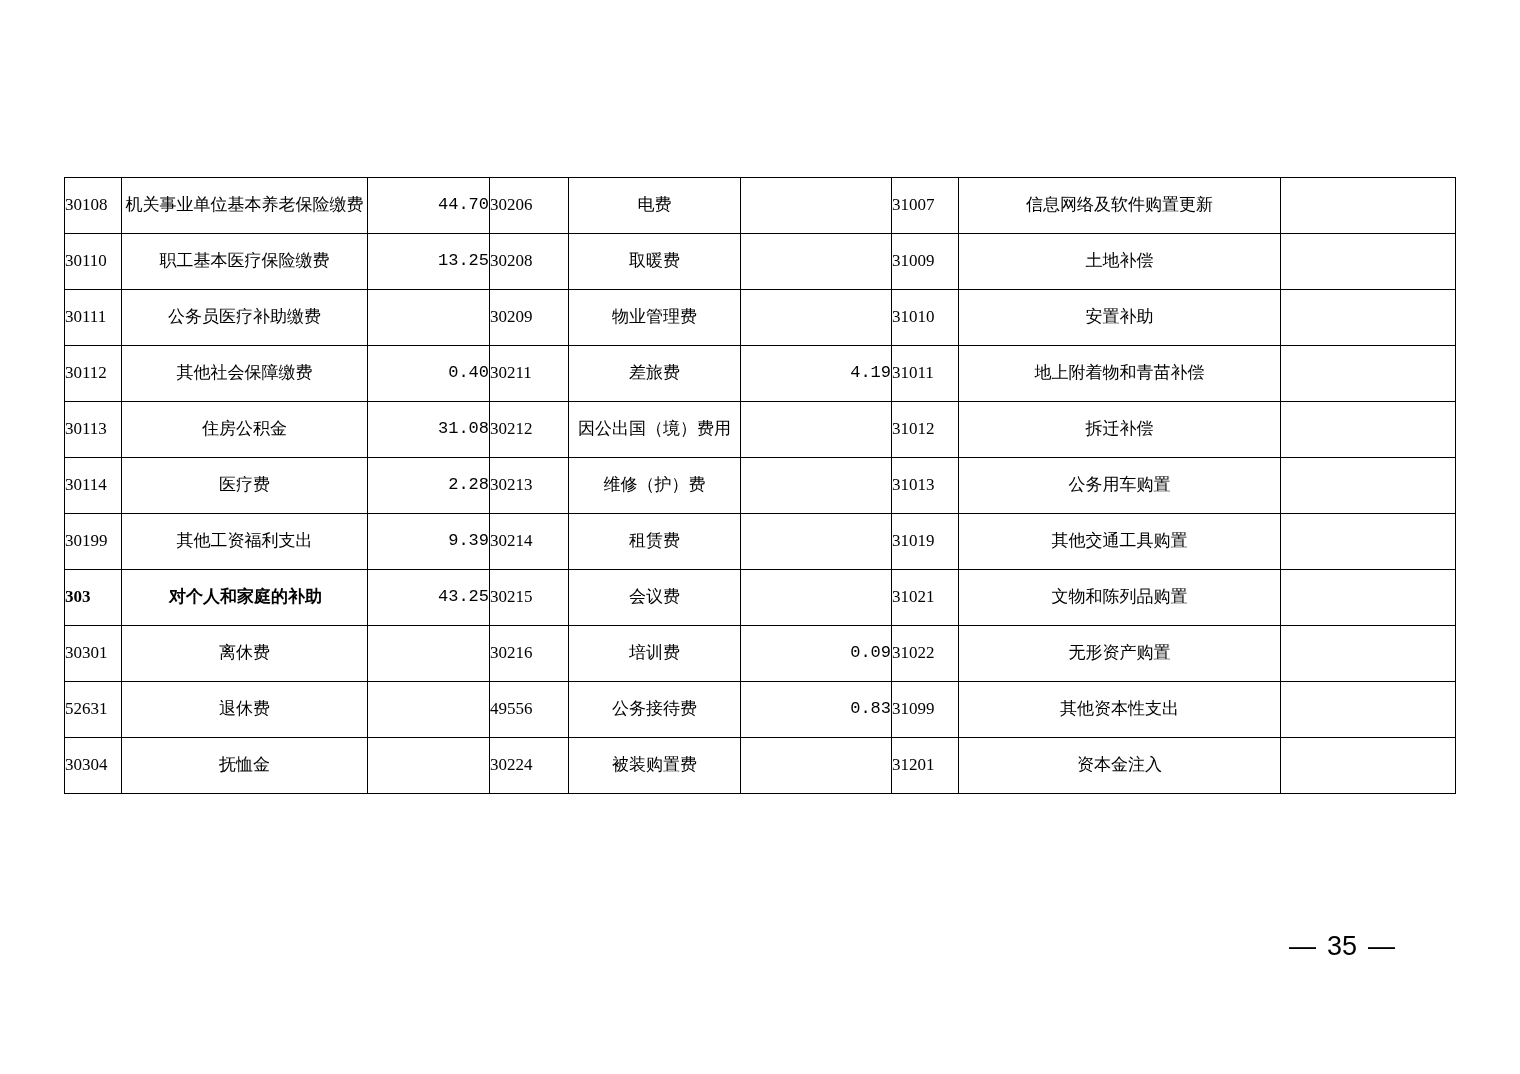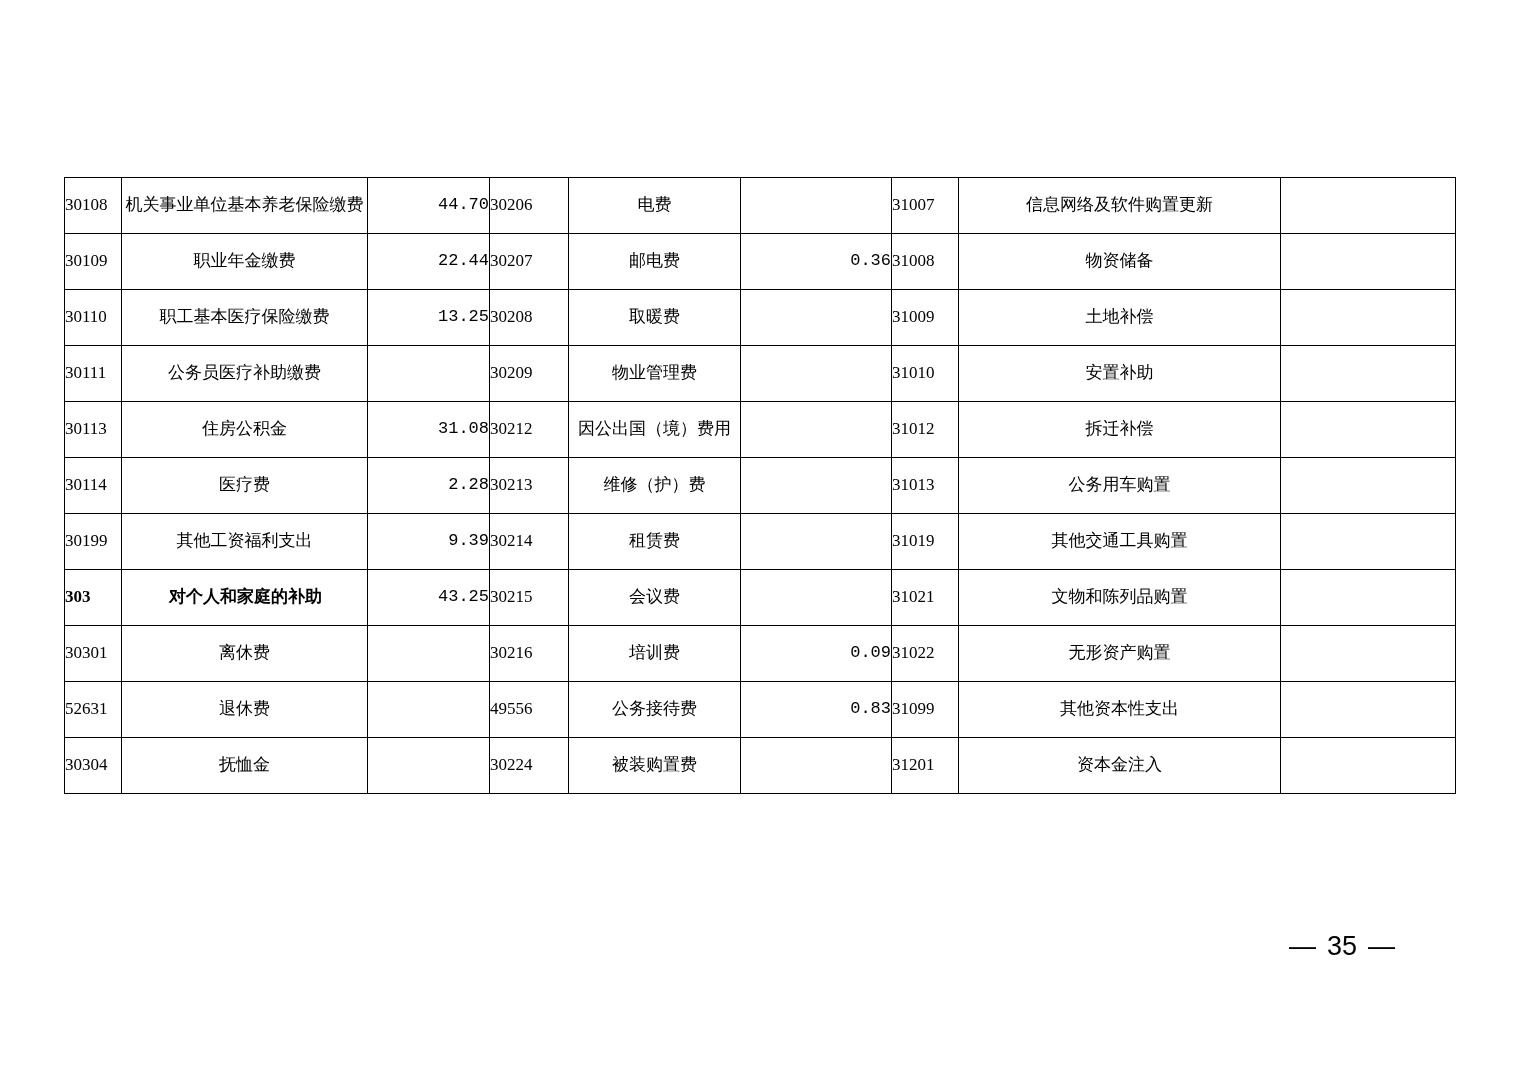--- a/index.html
+++ b/index.html
@@ -79,31 +79,20 @@
           <td class="name">机关事业单位基本养老保险缴费</td>
           <td class="value">44.70</td>
           <td class="code">30206</td>
           <td class="name">电费</td>
           <td class="value"></td>
           <td class="code">31007</td>
           <td class="name">信息网络及软件购置更新</td>
           <td class="value"></td>
         </tr>
         <tr>
-          <td class="code">30109</td>
-          <td class="name">职业年金缴费</td>
-          <td class="value">22.44</td>
-          <td class="code">30207</td>
-          <td class="name">邮电费</td>
-          <td class="value">0.36</td>
-          <td class="code">31008</td>
-          <td class="name">物资储备</td>
-          <td class="value"></td>
-        </tr>
-        <tr>
           <td class="code">30110</td>
           <td class="name">职工基本医疗保险缴费</td>
           <td class="value">13.25</td>
           <td class="code">30208</td>
           <td class="name">取暖费</td>
           <td class="value"></td>
           <td class="code">31009</td>
           <td class="name">土地补偿</td>
           <td class="value"></td>
         </tr>
@@ -112,20 +101,31 @@
           <td class="name">公务员医疗补助缴费</td>
           <td class="value"></td>
           <td class="code">30209</td>
           <td class="name">物业管理费</td>
           <td class="value"></td>
           <td class="code">31010</td>
           <td class="name">安置补助</td>
           <td class="value"></td>
         </tr>
         <tr>
+          <td class="code">30112</td>
+          <td class="name">其他社会保障缴费</td>
+          <td class="value">0.40</td>
+          <td class="code">30211</td>
+          <td class="name">差旅费</td>
+          <td class="value">4.19</td>
+          <td class="code">31011</td>
+          <td class="name">地上附着物和青苗补偿</td>
+          <td class="value"></td>
+        </tr>
+        <tr>
           <td class="code">30113</td>
           <td class="name">住房公积金</td>
           <td class="value">31.08</td>
           <td class="code">30212</td>
           <td class="name">因公出国（境）费用</td>
           <td class="value"></td>
           <td class="code">31012</td>
           <td class="name">拆迁补偿</td>
           <td class="value"></td>
         </tr>

